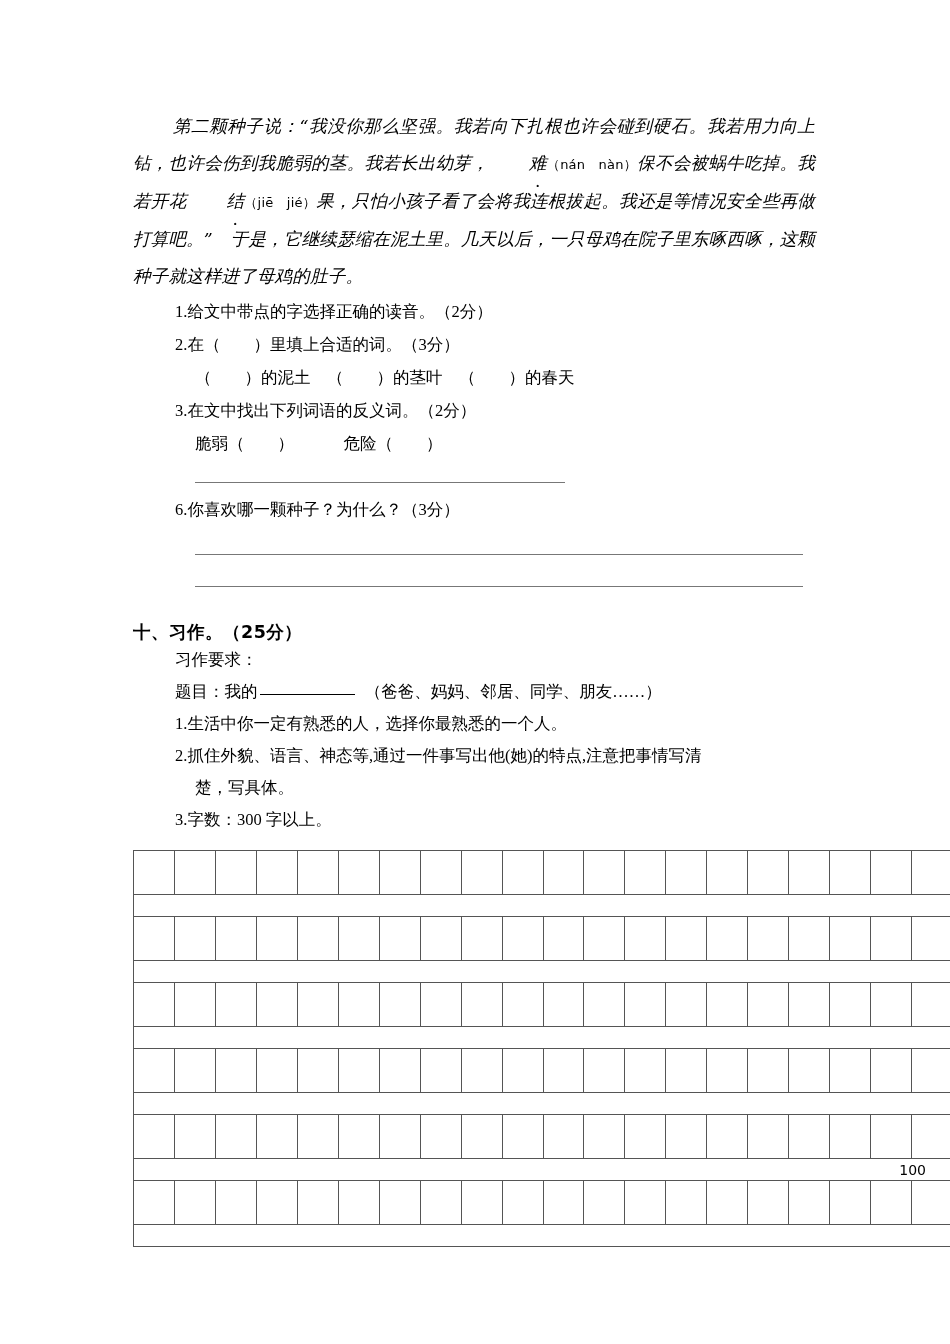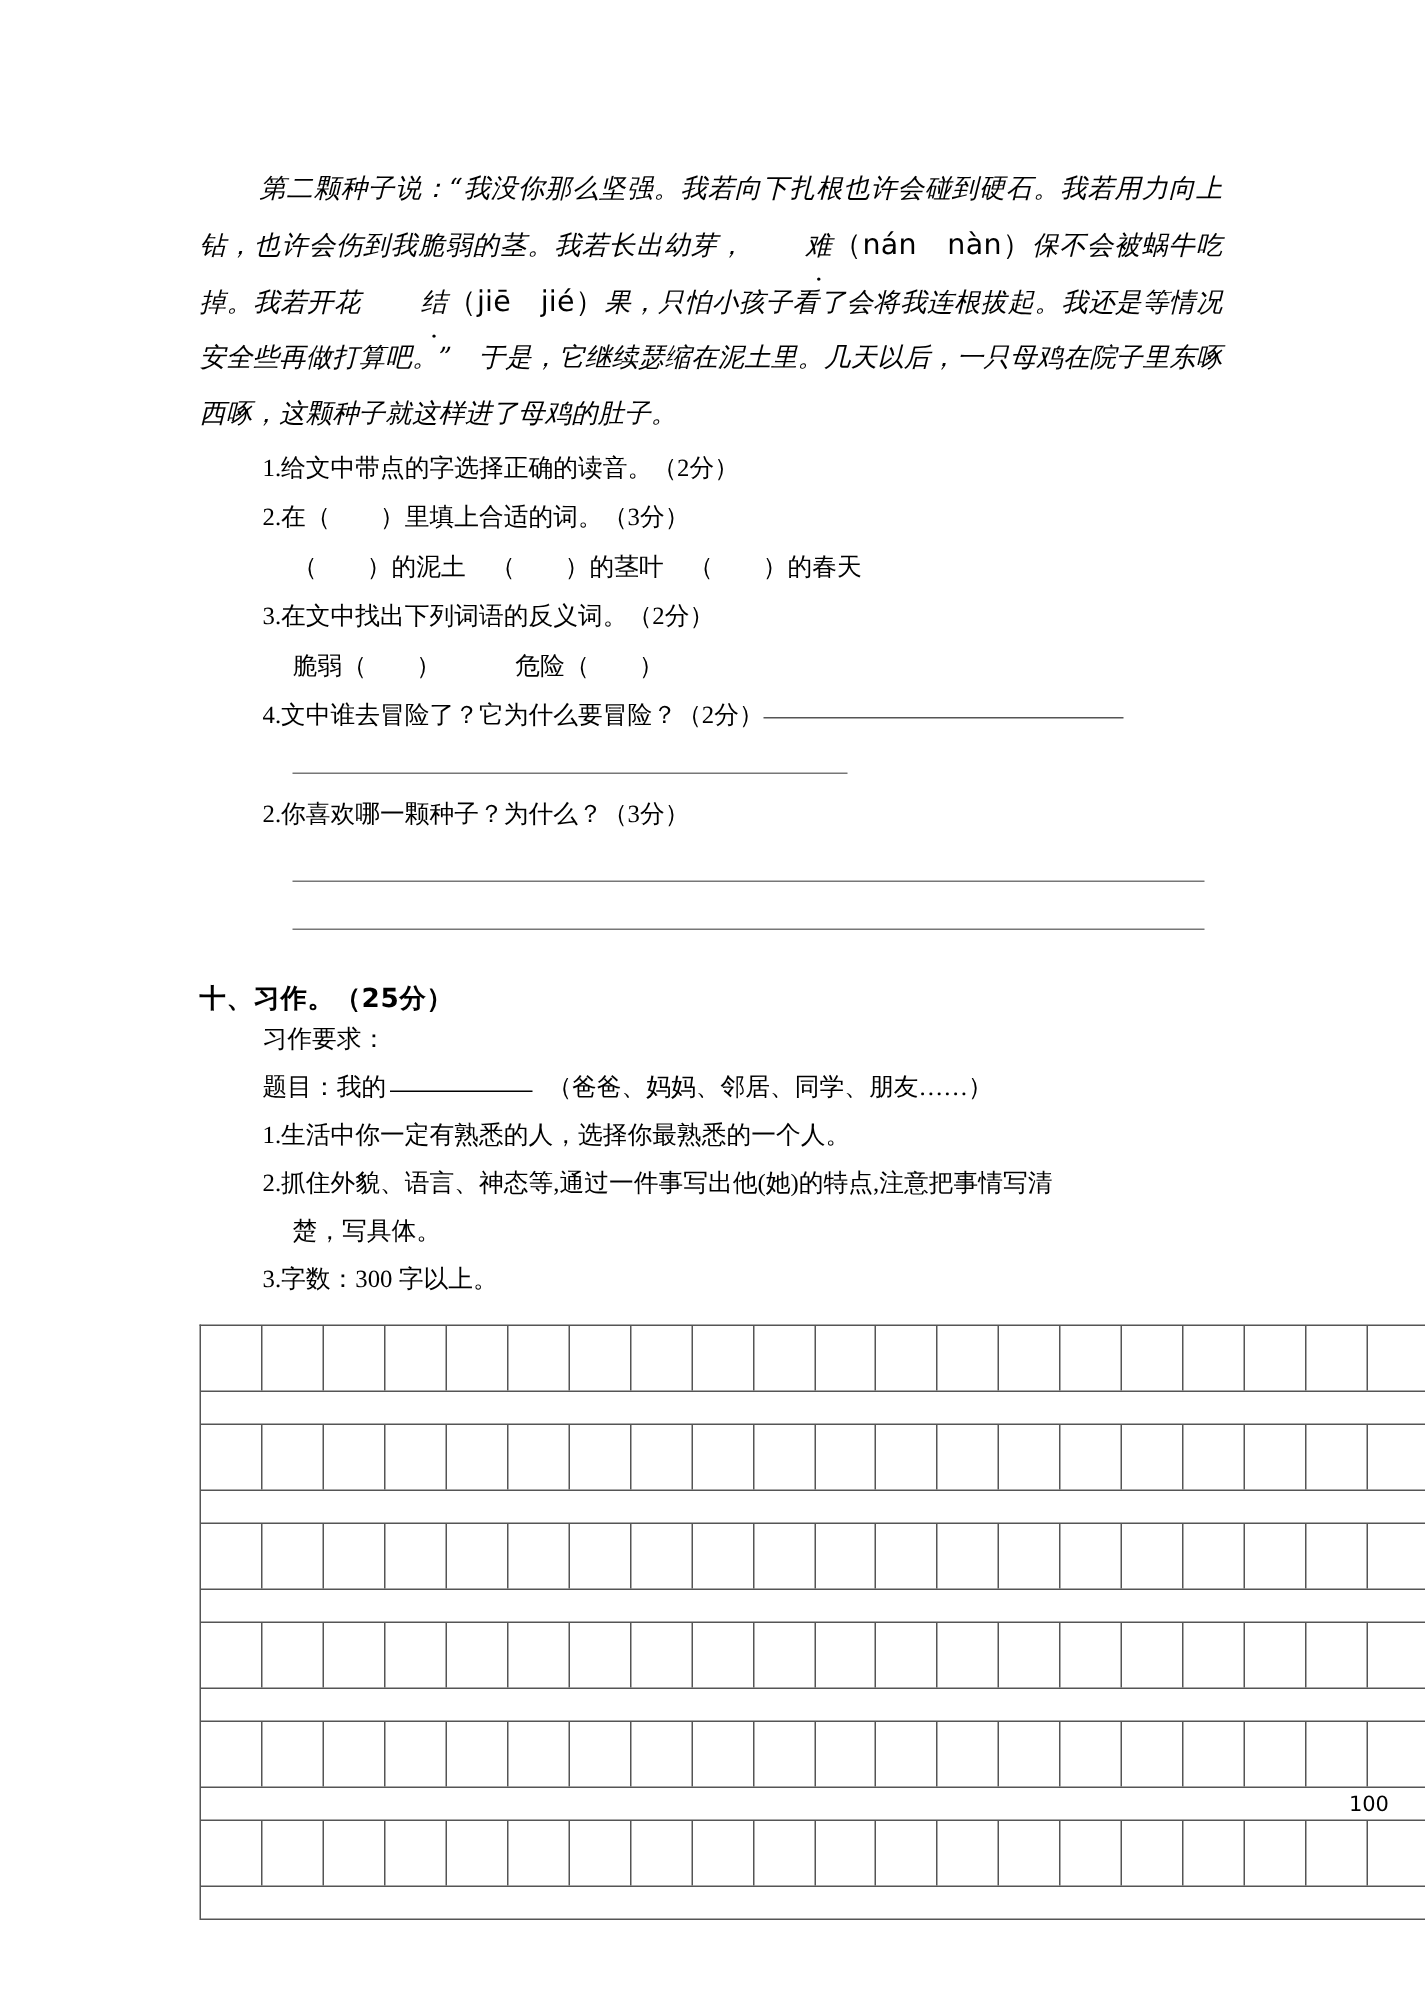--- a/index.html
+++ b/index.html
@@ -48,21 +48,21 @@
     left: 50%;
     transform: translateX(-50%);
     bottom: -13px;
     font-size: 17px;
     line-height: 1;
     font-style: normal;
   }
   .pinyin {
     font-family: "DejaVu Sans", sans-serif;
     font-style: normal;
-    font-size: 19px;
+    font-size: 13px;
   }
 
   
   .qblock {
     font-size: 16.5px;
     line-height: 33px;
   }
   .q {
     padding-left: 42px;
     position: relative;
@@ -171,28 +171,25 @@
     <div class="qblock">
 
       <div class="q">1.给文中带点的字选择正确的读音。（2分）</div>
 
       <div class="q">2.在（　　）里填上合适的词。（3分）</div>
       <div class="q-sub">（　　）的泥土　（　　）的茎叶　（　　）的春天</div>
 
       <div class="q">3.在文中找出下列词语的反义词。（2分）</div>
       <div class="q-sub">脆弱（　　）　　　危险（　　）</div>
 
-      <div class="q">
-        <span>4.文中谁去冒险了？它为什么要冒险？（2分）</span><span class="inline-rule" style="width:240px;"></span>
-      </div>
       <div class="rule-row">
         <div class="rule" style="left:62px; width:370px;"></div>
       </div>
 
-      <div class="q">2.你喜欢哪一颗种子？为什么？（3分）</div>
+      <div class="q">6.你喜欢哪一颗种子？为什么？（3分）</div>
       <div class="rule-row" style="height:36px;">
         <div class="rule" style="left:62px; width:608px; top:28px;"></div>
       </div>
       <div class="rule-row" style="height:32px;">
         <div class="rule" style="left:62px; width:608px; top:24px;"></div>
       </div>
 
     </div>
 
     <div class="sec-head">十、习作。（25分）</div>

